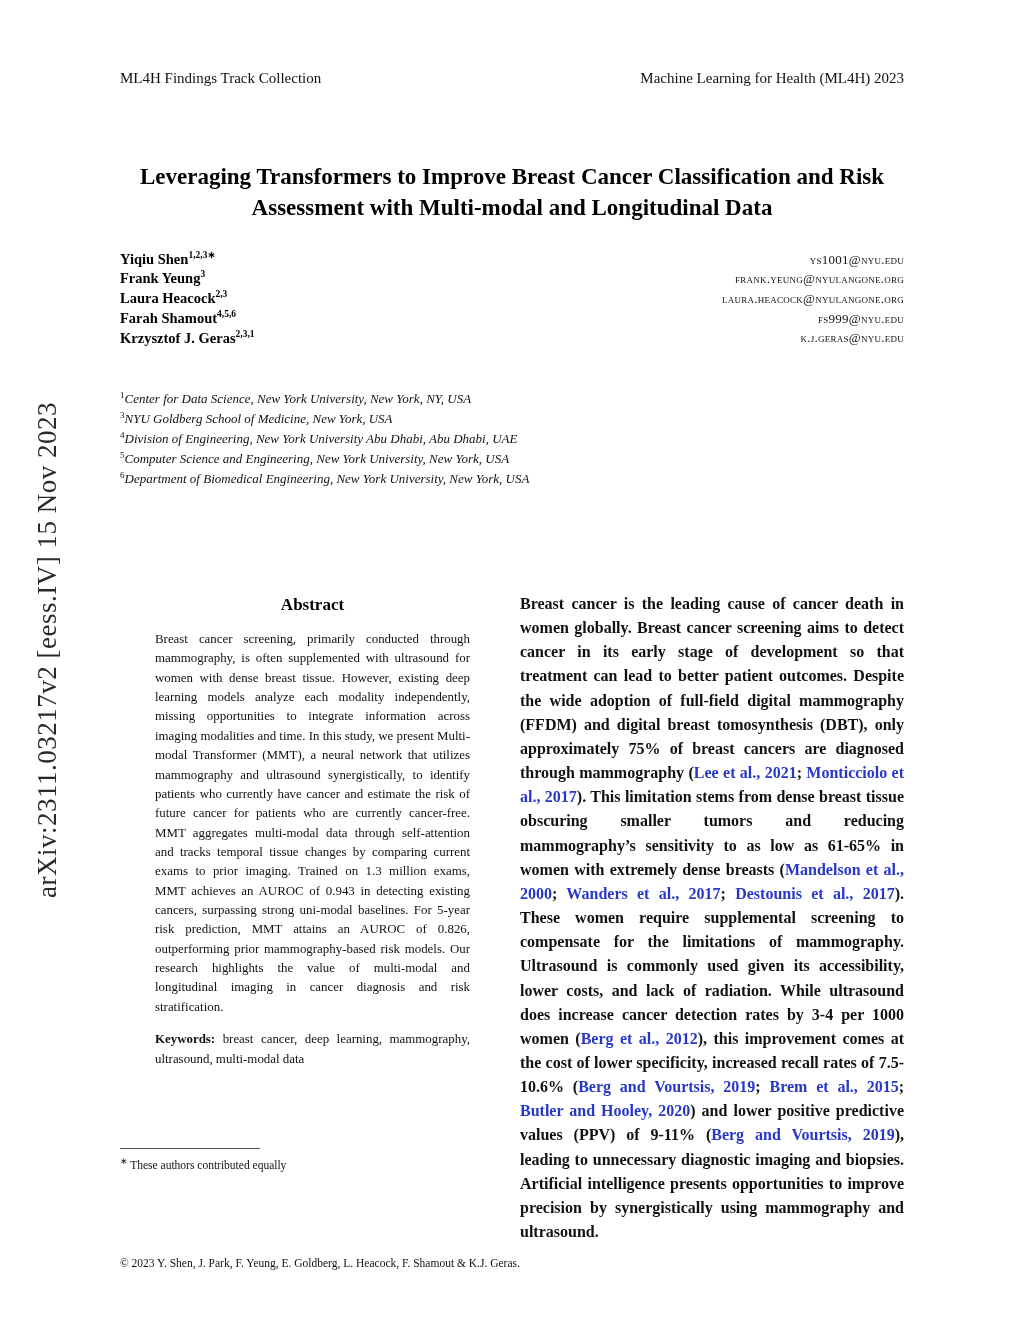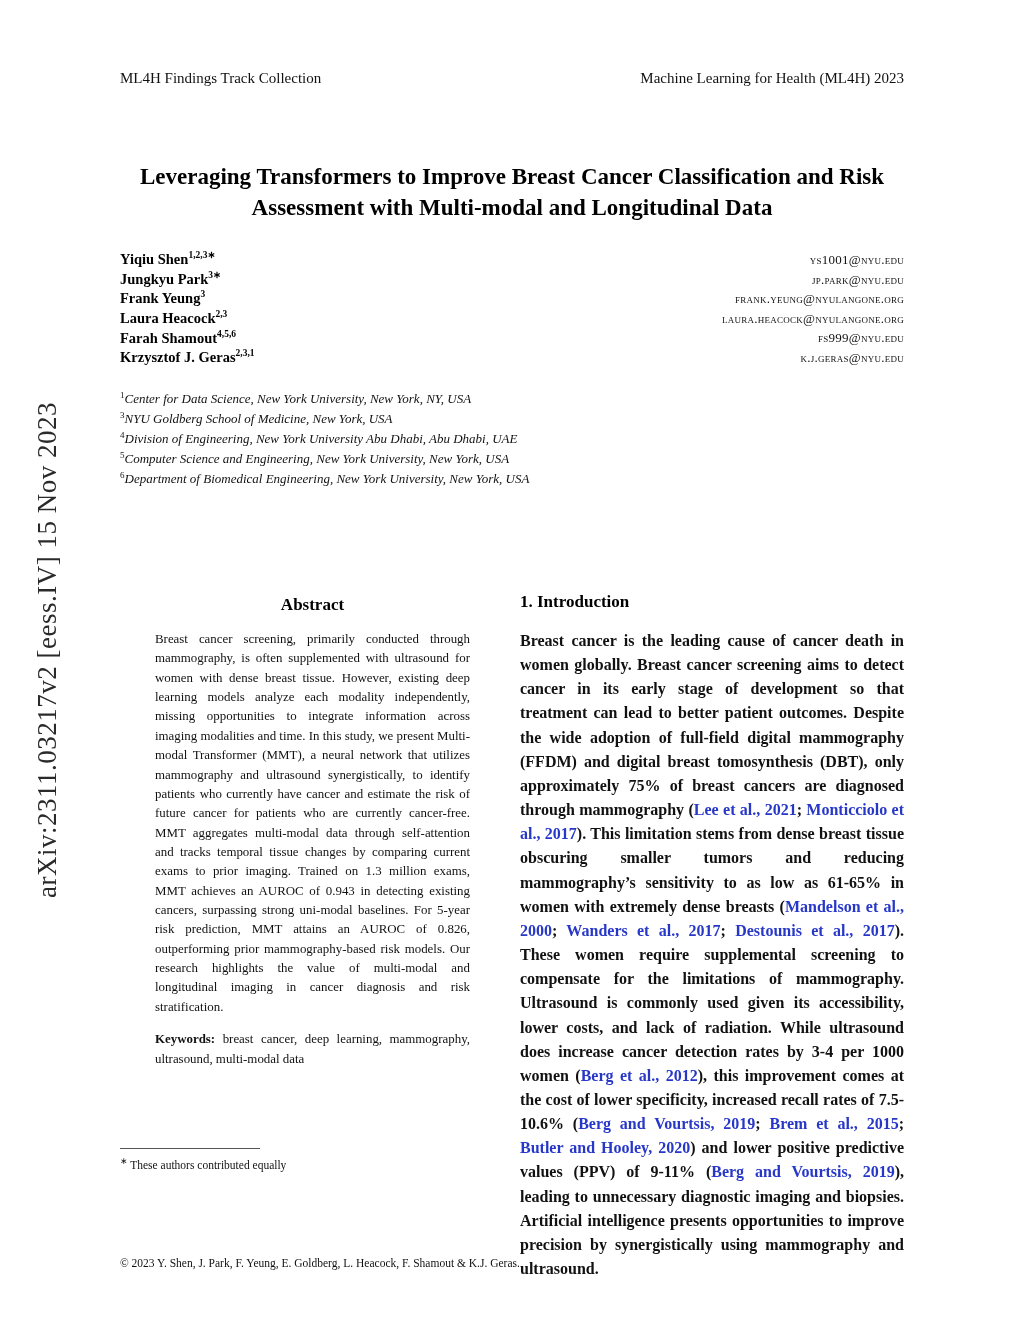--- a/index.html
+++ b/index.html
@@ -160,24 +160,20 @@
   </div>
 
   <h1 class="paper-title">Leveraging Transformers to Improve Breast Cancer Classification and Risk Assessment with Multi-modal and Longitudinal Data</h1>
 
   <div class="authors-block">
       <div class="author-row">
         <span class="author-name">Yiqiu Shen<sup>1,2,3∗</sup></span>
         <span class="author-email">ys1001@nyu.edu</span>
       </div>
       <div class="author-row">
-        <span class="author-name">Jungkyu Park<sup>3∗</sup></span>
-        <span class="author-email">jp.park@nyu.edu</span>
-      </div>
-      <div class="author-row">
         <span class="author-name">Frank Yeung<sup>3</sup></span>
         <span class="author-email">frank.yeung@nyulangone.org</span>
       </div>
       <div class="author-row">
         <span class="author-name">Laura Heacock<sup>2,3</sup></span>
         <span class="author-email">laura.heacock@nyulangone.org</span>
       </div>
       <div class="author-row">
         <span class="author-name">Farah Shamout<sup>4,5,6</sup></span>
         <span class="author-email">fs999@nyu.edu</span>
@@ -205,17 +201,16 @@
   </div>
 
   <div class="footnote-block">
     <div class="footnote-rule"></div>
     <span class="footnote-marker">∗</span><span> These authors contributed equally</span>
   </div>
 
   <div class="page-footer">© 2023 Y. Shen, J. Park, F. Yeung, E. Goldberg, L. Heacock, F. Shamout &amp; K.J. Geras.</div>
 
   <div class="col-right">
-    <div class="intro-heading">1. Introduction</div>
     <p class="intro-body"><span>Breast cancer is the leading cause of cancer death in women globally. Breast cancer screening aims to detect cancer in its early stage of development so that treatment can lead to better patient outcomes. Despite the wide adoption of full-field digital mammography (FFDM) and digital breast tomosynthesis (DBT), only approximately 75% of breast cancers are diagnosed through mammography (</span><span class="cite">Lee et al., 2021</span><span>; </span><span class="cite">Monticciolo et al., 2017</span><span>). This limitation stems from dense breast tissue obscuring smaller tumors and reducing mammography’s sensitivity to as low as 61-65% in women with extremely dense breasts (</span><span class="cite">Mandelson et al., 2000</span><span>; </span><span class="cite">Wanders et al., 2017</span><span>; </span><span class="cite">Destounis et al., 2017</span><span>). These women require supplemental screening to compensate for the limitations of mammography. Ultrasound is commonly used given its accessibility, lower costs, and lack of radiation. While ultrasound does increase cancer detection rates by 3-4 per 1000 women (</span><span class="cite">Berg et al., 2012</span><span>), this improvement comes at the cost of lower specificity, increased recall rates of 7.5-10.6% (</span><span class="cite">Berg and Vourtsis, 2019</span><span>; </span><span class="cite">Brem et al., 2015</span><span>; </span><span class="cite">Butler and Hooley, 2020</span><span>) and lower positive predictive values (PPV) of 9-11% (</span><span class="cite">Berg and Vourtsis, 2019</span><span>), leading to unnecessary diagnostic imaging and biopsies. Artificial intelligence presents opportunities to improve precision by synergistically using mammography and ultrasound.</span></p>
   </div>
 
 </div>
 
 </body></html>

